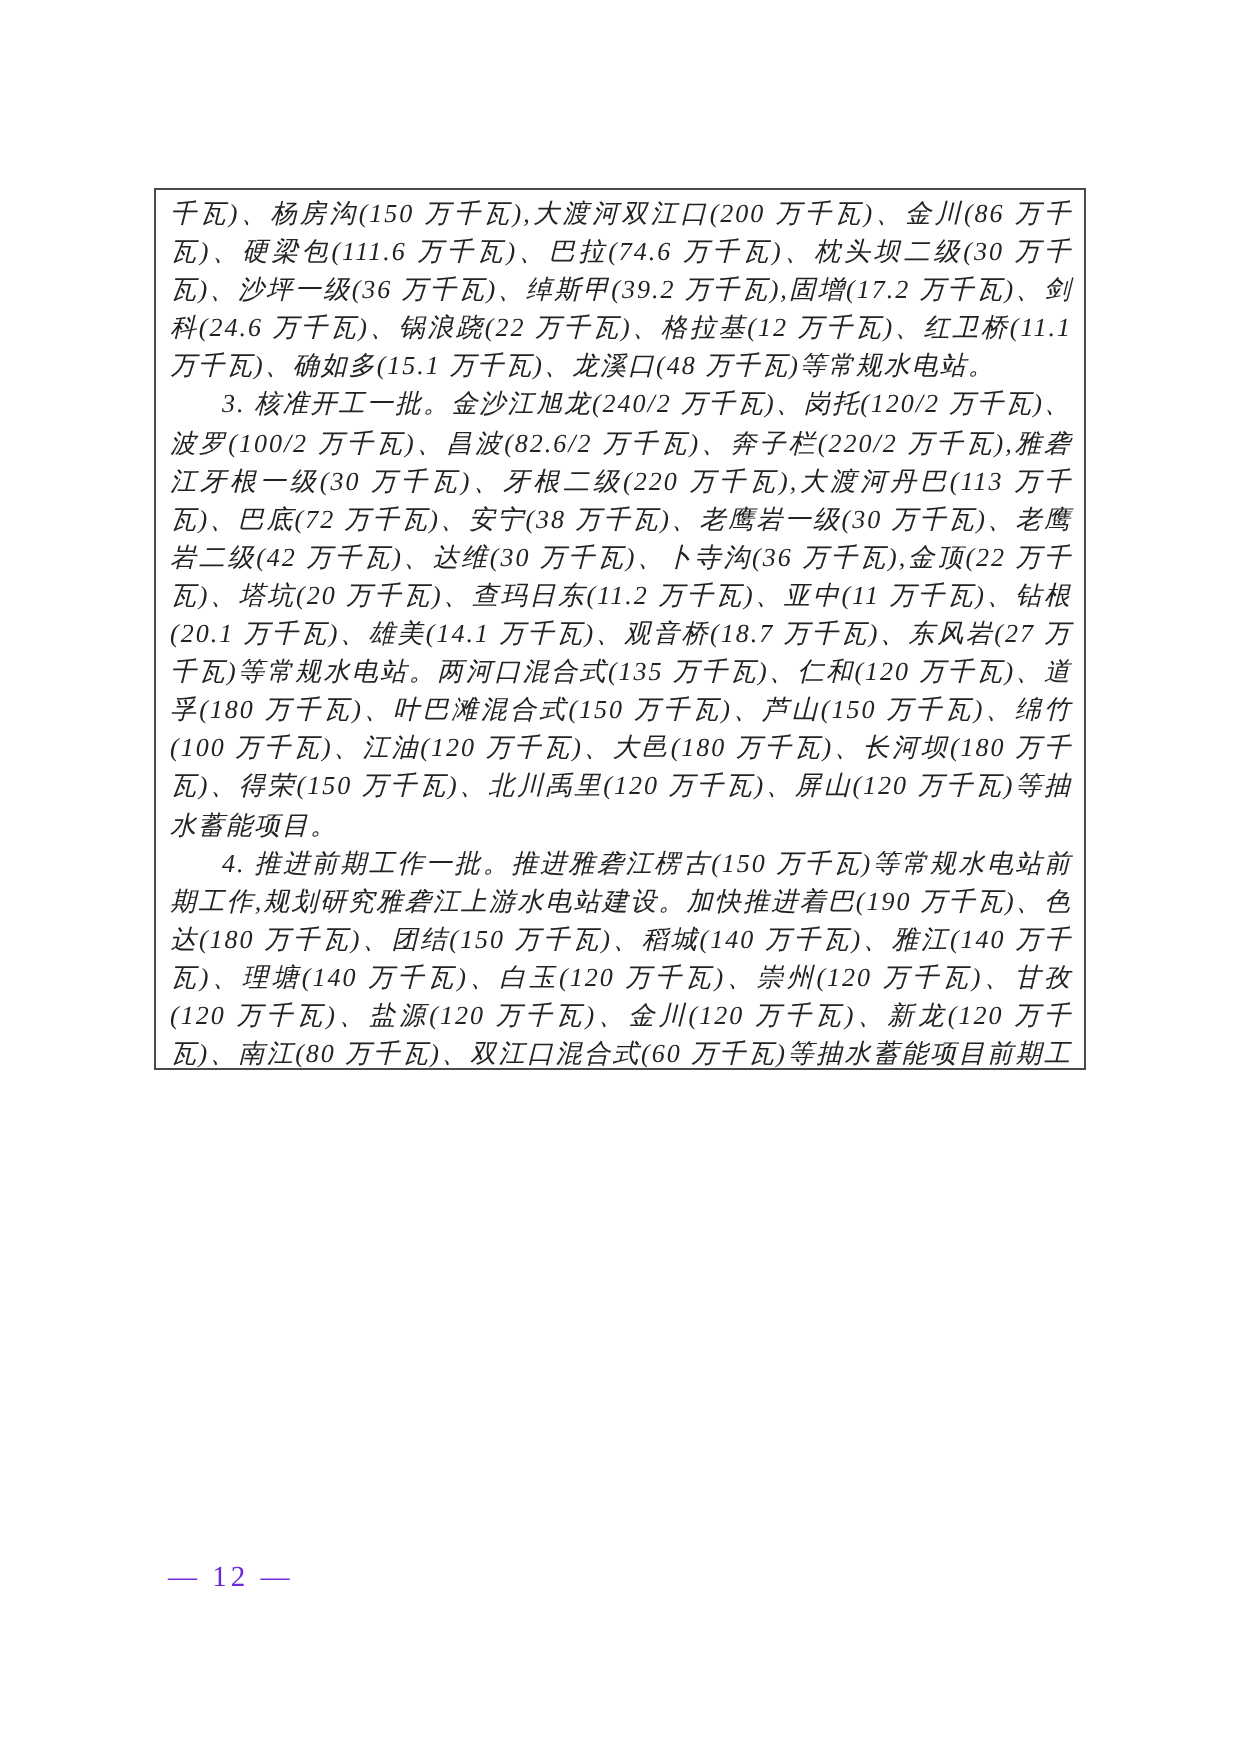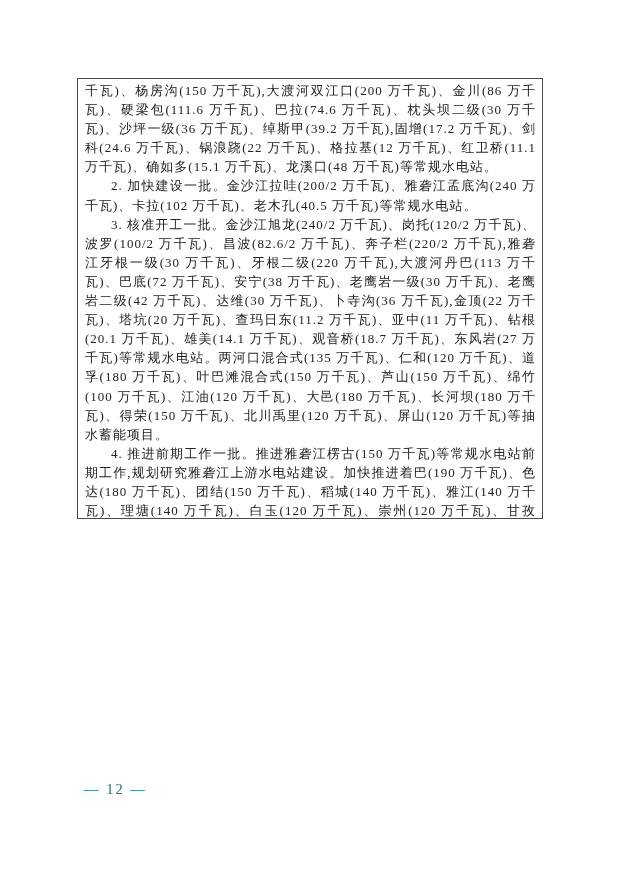--- a/index.html
+++ b/index.html
@@ -12,27 +12,28 @@
     width: 620px;
     height: 876px;
     background: #ffffff;
     color: #1f1f1f;
     font-family: "Liberation Serif", "DejaVu Serif", serif;
     overflow: hidden;
   }
   .project-box {
     position: absolute;
     left: 77px;
-    top: 78px;
+    top: 94px;
     width: 466px;
     height: 441px;
     border: 1px solid #4b4b4b;
     box-sizing: border-box;
     padding: 2px 6px 16px 7px;
     overflow: hidden;
+    font-style: italic;
   }
   .project-box p {
     margin: 0;
     font-size: 13px;
     line-height: 19.1px;
     letter-spacing: 1px;
     text-align: justify;
     color: #222222;
   }
   .project-box p.indent {
@@ -53,31 +54,30 @@
   }
   .body-para .lead {
     font-weight: bold;
   }
   .page-footer {
     position: absolute;
     left: 84px;
     top: 781px;
     font-size: 14.5px;
     letter-spacing: 2px;
-    color: #0f766e;
+    color: #6d28d9;
   }
 </style>
 </head>
 <body>
 
 <div class="page">
 
   <div class="project-box">
     <p>千瓦)、杨房沟(150 万千瓦),大渡河双江口(200 万千瓦)、金川(86 万千瓦)、硬梁包(111.6 万千瓦)、巴拉(74.6 万千瓦)、枕头坝二级(30 万千瓦)、沙坪一级(36 万千瓦)、绰斯甲(39.2 万千瓦),固增(17.2 万千瓦)、剑科(24.6 万千瓦)、锅浪跷(22 万千瓦)、格拉基(12 万千瓦)、红卫桥(11.1 万千瓦)、确如多(15.1 万千瓦)、龙溪口(48 万千瓦)等常规水电站。</p>
-    <p class="indent">2. 加快建设一批。金沙江拉哇(200/2 万千瓦)、雅砻江孟底沟(240 万千瓦)、卡拉(102 万千瓦)、老木孔(40.5 万千瓦)等常规水电站。</p>
     <p class="indent">3. 核准开工一批。金沙江旭龙(240/2 万千瓦)、岗托(120/2 万千瓦)、波罗(100/2 万千瓦)、昌波(82.6/2 万千瓦)、奔子栏(220/2 万千瓦),雅砻江牙根一级(30 万千瓦)、牙根二级(220 万千瓦),大渡河丹巴(113 万千瓦)、巴底(72 万千瓦)、安宁(38 万千瓦)、老鹰岩一级(30 万千瓦)、老鹰岩二级(42 万千瓦)、达维(30 万千瓦)、卜寺沟(36 万千瓦),金顶(22 万千瓦)、塔坑(20 万千瓦)、查玛日东(11.2 万千瓦)、亚中(11 万千瓦)、钻根(20.1 万千瓦)、雄美(14.1 万千瓦)、观音桥(18.7 万千瓦)、东风岩(27 万千瓦)等常规水电站。两河口混合式(135 万千瓦)、仁和(120 万千瓦)、道孚(180 万千瓦)、叶巴滩混合式(150 万千瓦)、芦山(150 万千瓦)、绵竹(100 万千瓦)、江油(120 万千瓦)、大邑(180 万千瓦)、长河坝(180 万千瓦)、得荣(150 万千瓦)、北川禹里(120 万千瓦)、屏山(120 万千瓦)等抽水蓄能项目。</p>
     <p class="indent">4. 推进前期工作一批。推进雅砻江楞古(150 万千瓦)等常规水电站前期工作,规划研究雅砻江上游水电站建设。加快推进着巴(190 万千瓦)、色达(180 万千瓦)、团结(150 万千瓦)、稻城(140 万千瓦)、雅江(140 万千瓦)、理塘(140 万千瓦)、白玉(120 万千瓦)、崇州(120 万千瓦)、甘孜(120 万千瓦)、盐源(120 万千瓦)、金川(120 万千瓦)、新龙(120 万千瓦)、南江(80 万千瓦)、双江口混合式(60 万千瓦)等抽水蓄能项目前期工作。</p>
   </div>
 
 
   <div class="page-footer">— 12 —</div>
 
 </div>
 
 </body></html>

